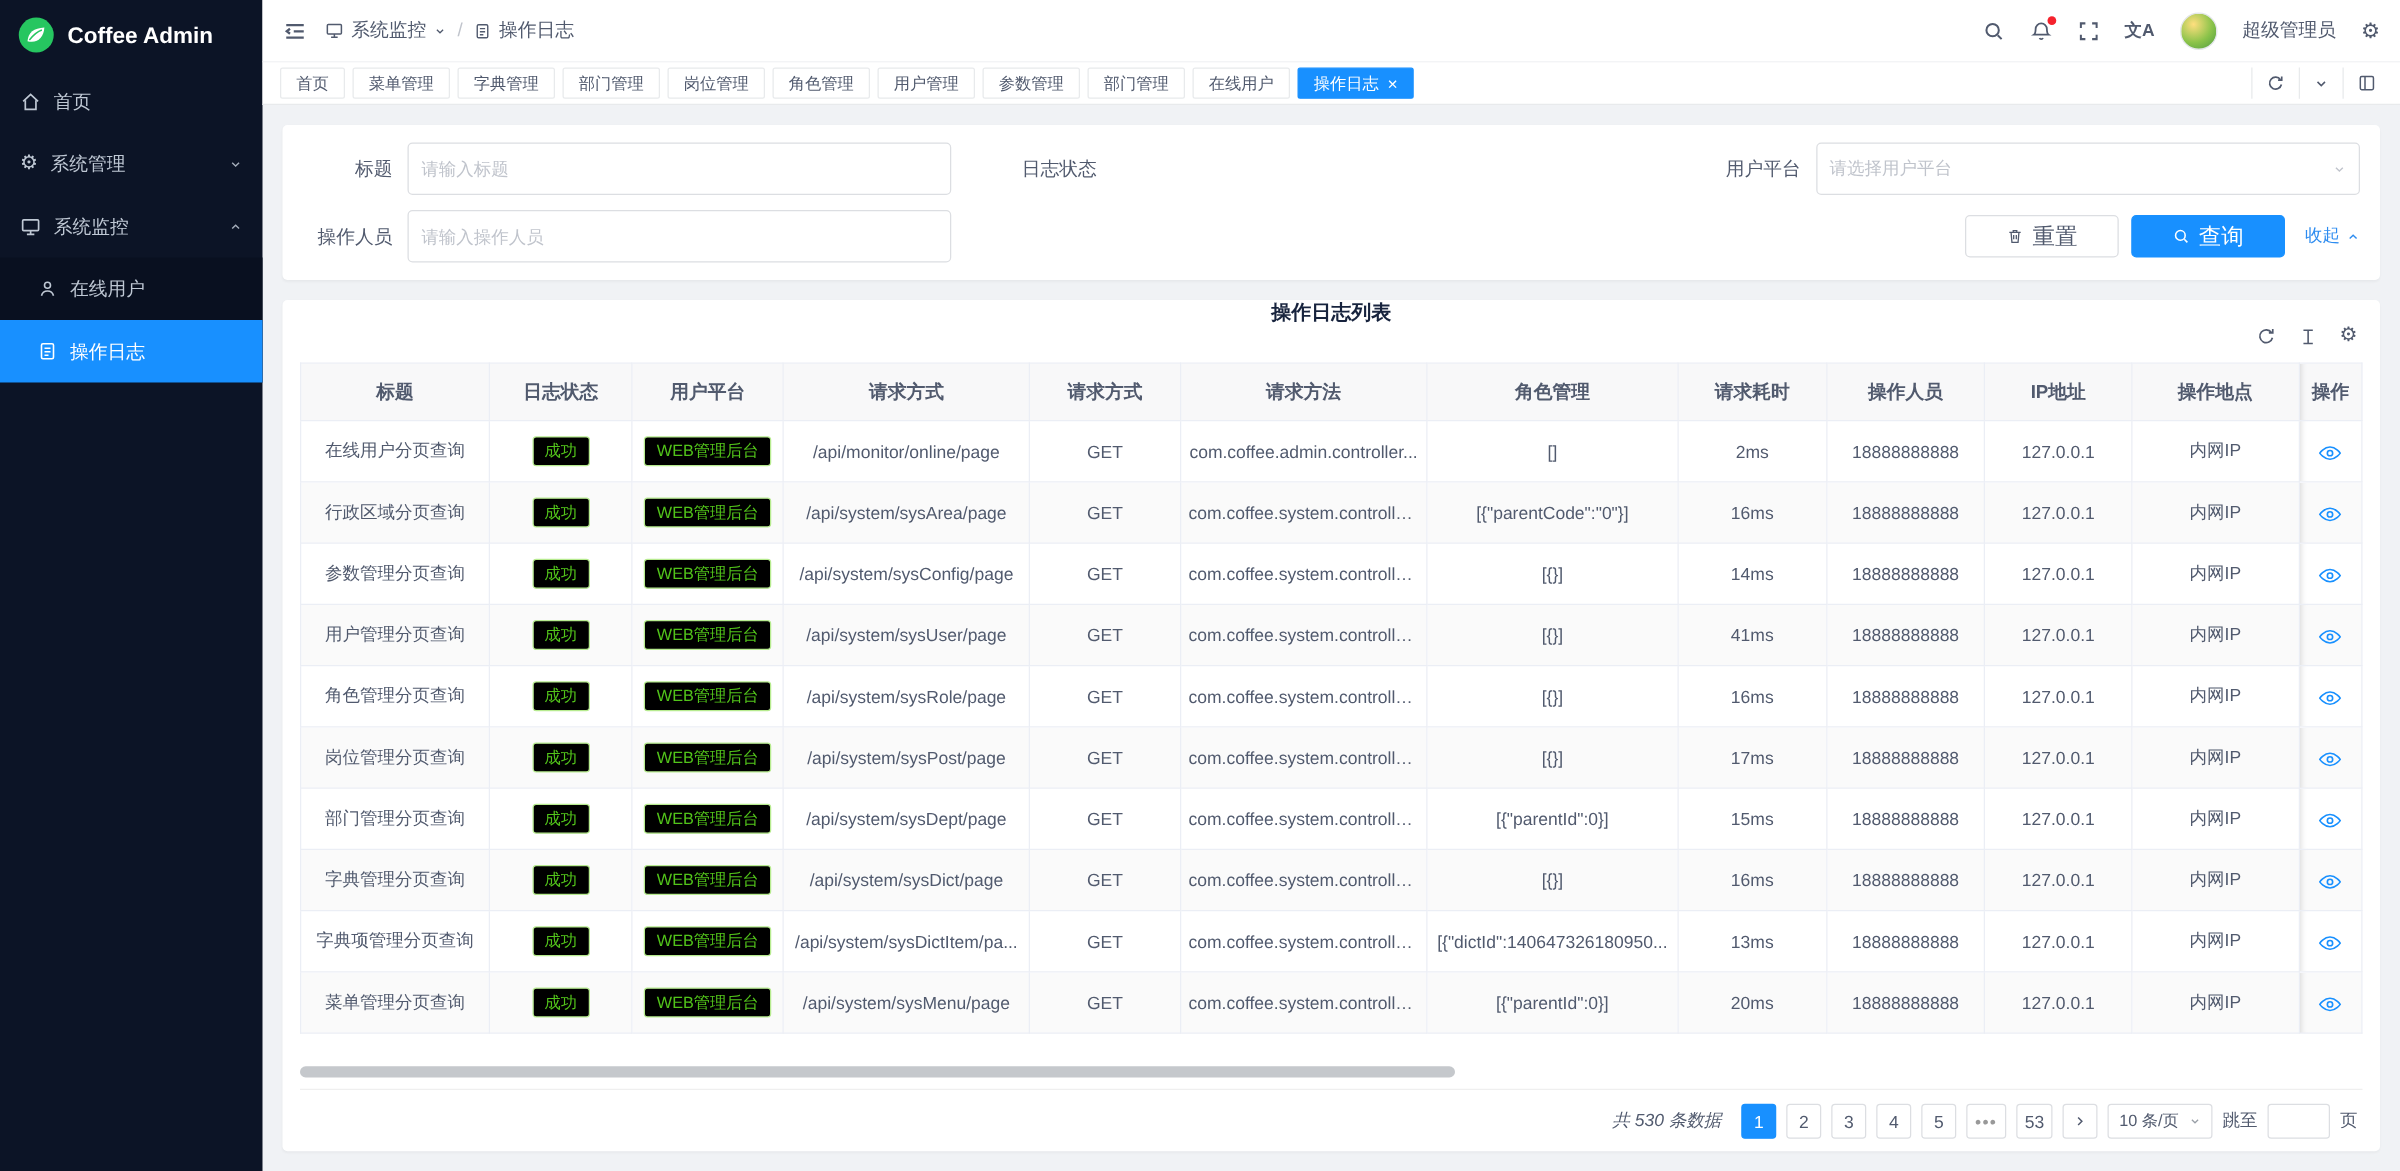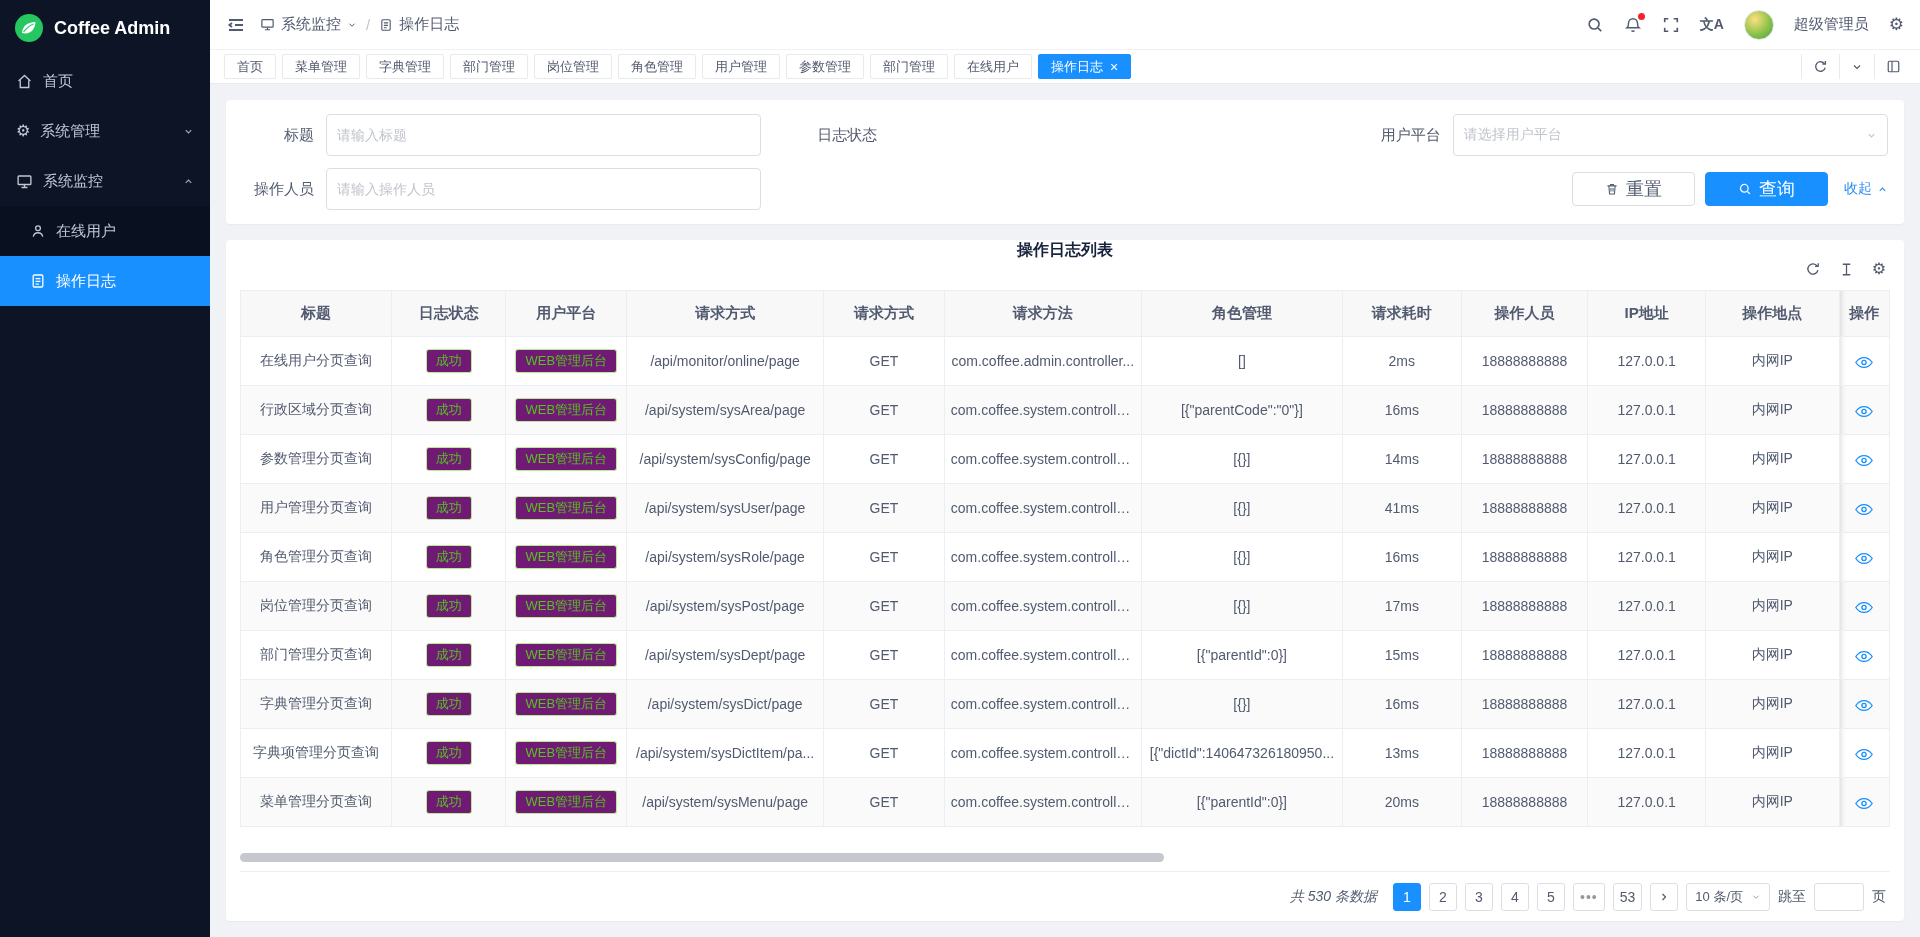--- a/index.html
+++ b/index.html
@@ -61,21 +61,21 @@
   
   .table-card { flex:1; display:flex; flex-direction:column; padding:0 14px; min-height:0; }
   .table-card-header { height:50px; display:flex; align-items:center; padding:0 4px; flex-shrink:0;flex-direction:column; }
   .table-title { font-size:16px; color:#17233d; font-weight:600; }
   .table-tools { margin-left:auto; display:flex; align-items:center; gap:18px; color:#515a6e; }
   table { width:100%; border-collapse:collapse; table-layout:fixed; }
   thead th { height:46px; background:#f8f8f9; font-size:15px; font-weight:bold; color:#515a6e; border:1px solid #ebeef5; text-align:center; padding:0 6px; }
   tbody td { height:49px; font-size:14px; color:#515a6e; border:1px solid #ebeef5; text-align:center; overflow:hidden; white-space:nowrap; text-overflow:ellipsis; padding:0 6px; background:#fff; }
   tr.stripe td { background:#fafafa; }
   td.fixed-col, th.fixed-col { box-shadow:inset 6px 0 6px -6px rgba(0,0,0,.18); }
-  .badge { display:inline-block; padding:3px 9px; font-size:13px; color:#52c41a; background:#701a75; border:1px solid #b7eb8f; border-radius:3px; line-height:1.3; }
+  .badge { display:inline-block; padding:3px 9px; font-size:13px; color:#52c41a; background:#000000; border:1px solid #b7eb8f; border-radius:3px; line-height:1.3; }
   .eye { color:#1890ff; cursor:pointer; display:inline-flex; vertical-align:middle; }
   .table-spacer { flex:1; }
   .hscroll { height:10px; margin:4px 0 8px; position:relative; flex-shrink:0; }
   .hscroll-thumb { position:absolute; left:0; top:0; height:9px; width:56%; background:#c5c8cc; border-radius:5px; cursor:pointer; }
 
   
   .pagination { height:50px; border-top:1px solid #efefef; display:flex; align-items:center; justify-content:flex-end; gap:8px; font-size:14px; color:#515a6e; padding:0 4px; flex-shrink:0; }
   .total-text { margin-right:8px;font-style:italic; }
   .page-btn { min-width:28px; height:28px; padding:0 6px; border:1px solid #dcdee2; border-radius:3px; background:#fff; display:flex; align-items:center; justify-content:center; cursor:pointer; font-size:14px; }
   .page-btn.active { background:#1890ff; border-color:#1890ff; color:#fff; }

